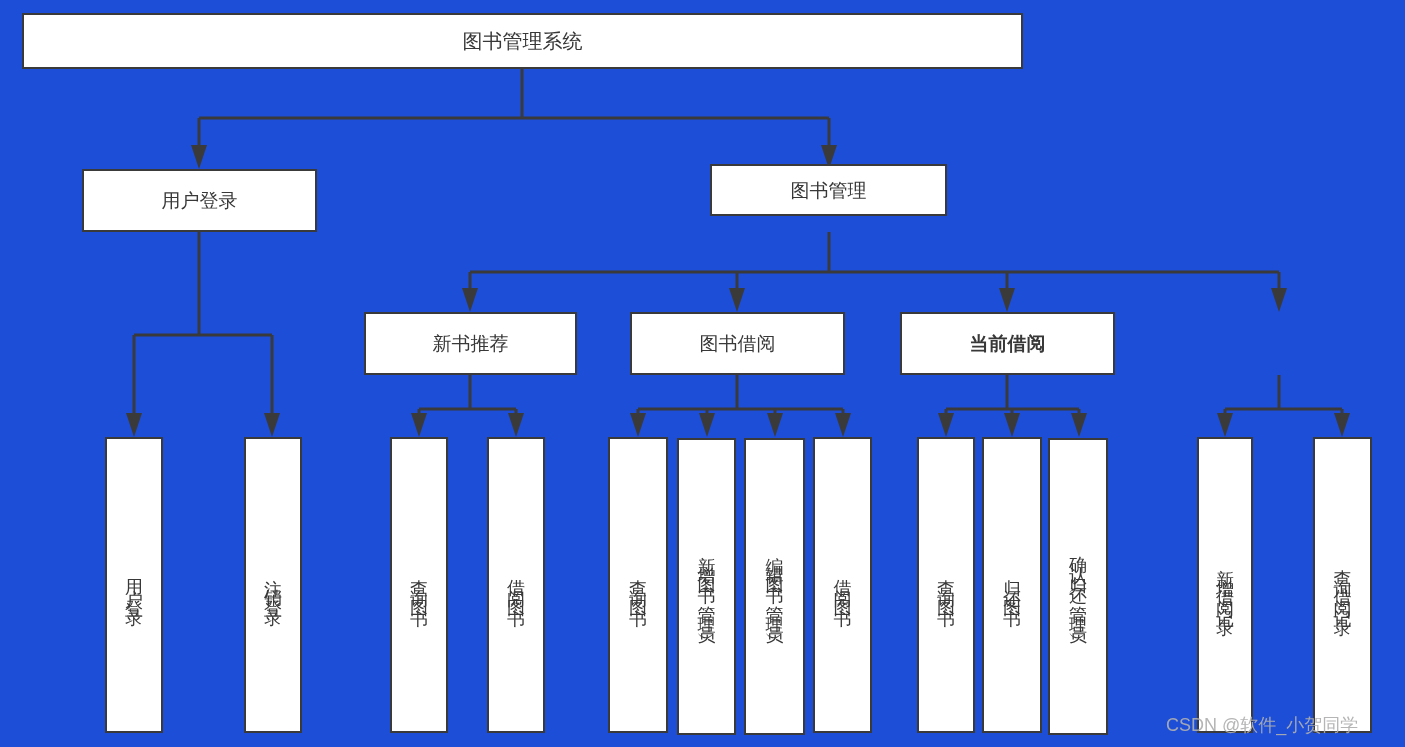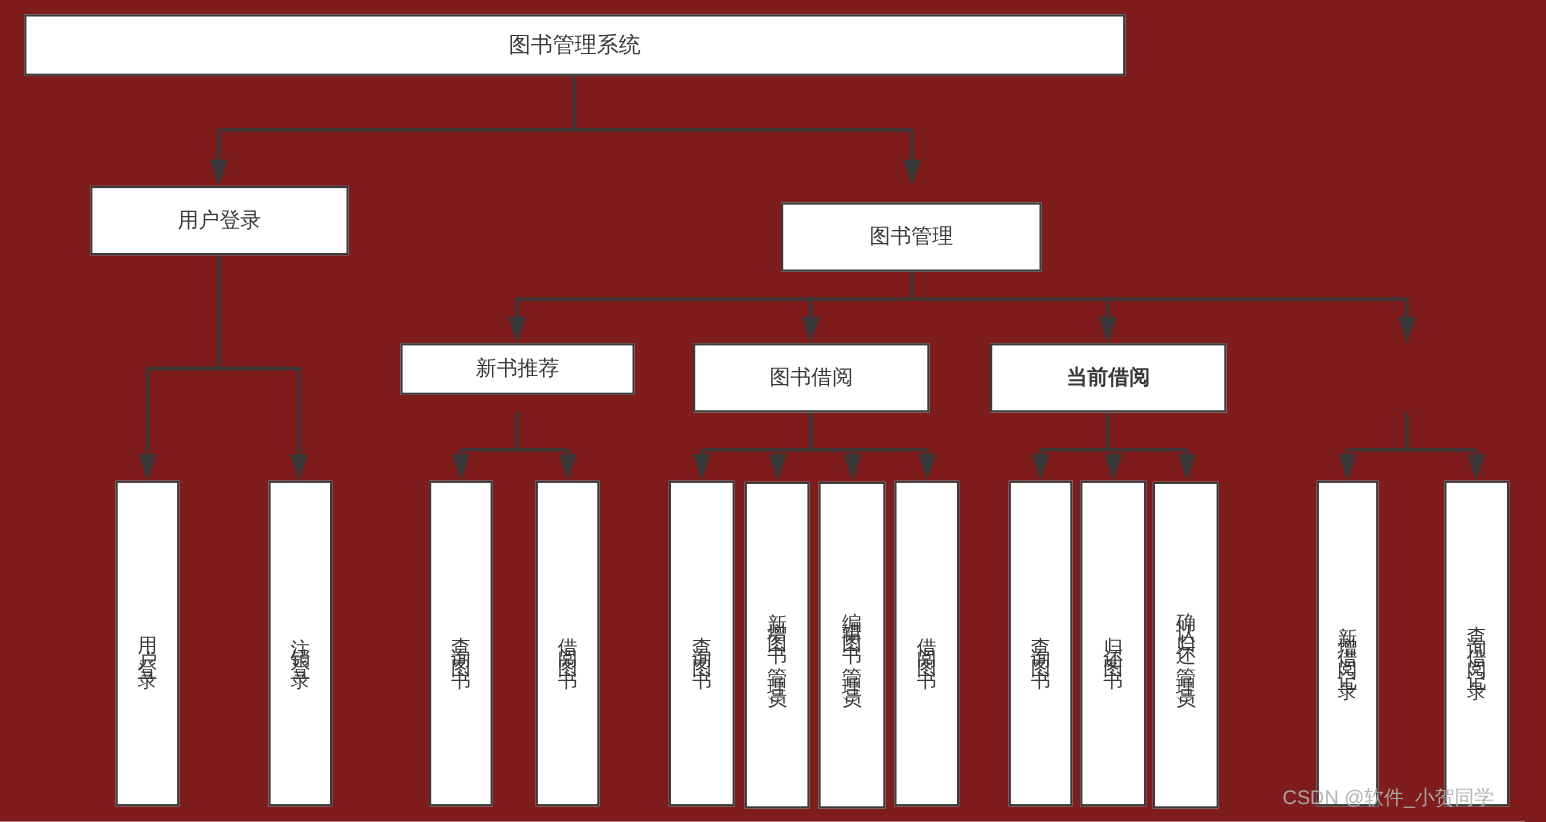--- a/index.html
+++ b/index.html
@@ -1,20 +1,20 @@
 <!DOCTYPE html>
 <html><head>
 <meta charset="utf-8">
 <style>
   html, body { margin: 0; padding: 0; background: #ffffff; }
   #canvas {
     position: relative;
     width: 1405px;
     height: 747px;
-    background: #7f1d1d;
+    background: #1d4ed8;
     font-family: "Liberation Sans", sans-serif;
     overflow: hidden;
   }
   #connector-svg {
     position: absolute;
     left: 0; top: 0;
     width: 1405px; height: 747px;
   }
   #connector-svg path {
     stroke: #3a3a3a;
@@ -103,23 +103,23 @@
     <g>
       <path d="M1279 375 V409 M1225 409 H1342 M1225 409 V415 M1342 409 V415"></path>
       <polygon points="1217,413 1233,413 1225,437"></polygon>
       <polygon points="1334,413 1350,413 1342,437"></polygon>
     </g>
   </svg>
 
   <div class="box root-box" style="left:22px; top:13px; width:1001px; height:56px;">图书管理系统</div>
 
   <div class="box h" style="left:82px; top:169px; width:235px; height:63px;">用户登录</div>
-  <div class="box h" style="left:710px; top:184px; width:237px; height:63px;">图书管理</div>
+  <div class="box h" style="left:710px; top:164px; width:237px; height:52px;">图书管理</div>
 
-  <div class="box h" style="left:364px; top:312px; width:213px; height:47px;">新书推荐</div>
+  <div class="box h" style="left:364px; top:312px; width:213px; height:63px;">新书推荐</div>
   <div class="box h" style="left:630px; top:312px; width:215px; height:63px;">图书借阅</div>
   <div class="box h" style="left:900px; top:312px; width:215px; height:63px;font-weight:bold;">当前借阅</div>
 
   <div class="box v" style="left:105px; top:437px; width:58px; height:296px;">用户登录</div>
   <div class="box v" style="left:244px; top:437px; width:58px; height:296px;">注销登录</div>
 
   <div class="box v" style="left:390px; top:437px; width:58px; height:296px;">查询图书</div>
   <div class="box v" style="left:487px; top:437px; width:58px; height:296px;">借阅图书</div>
 
   <div class="box v" style="left:608px; top:437px; width:60px; height:296px;">查询图书</div>

